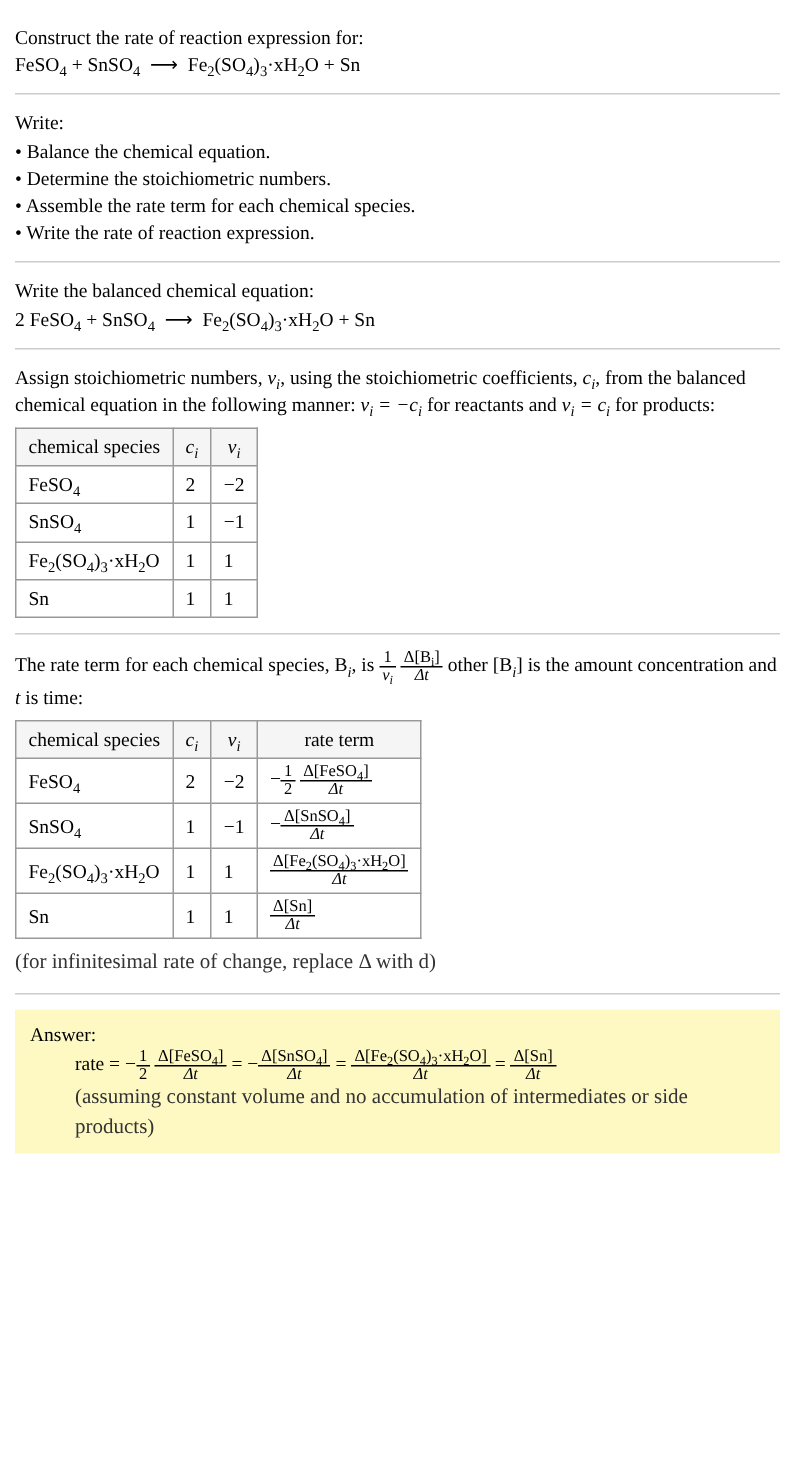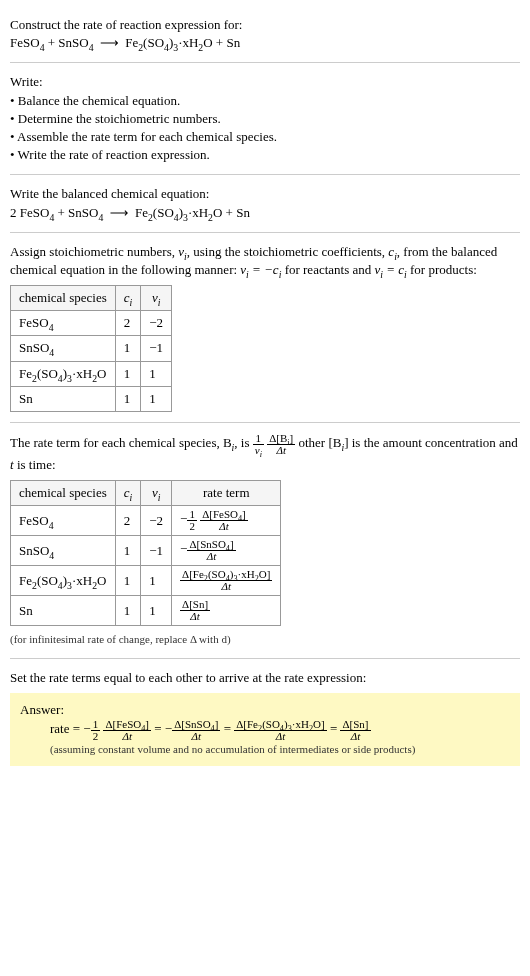--- a/index.html
+++ b/index.html
@@ -40,21 +40,21 @@
   table.data th {
     background: #f5f5f5;
     text-align: center;
   }
   .answer-box {
     background: #fef9c3;
     padding: 8px 10px;
     margin-top: 6px;
   }
   .small-note {
-    font-size: 11px;
+    font-size: 14px;
     color: #333;
   }
   .indent {
     margin-left: 30px;
   }
   .frac {
     display: inline-block;
     vertical-align: middle;
     text-align: center;
     font-size: 11px;
@@ -186,21 +186,20 @@
       </td>
     </tr>
   </tbody>
     </table>
   <div class="small-note">(for infinitesimal rate of change, replace Δ with d)</div>
 </div>
 
 <hr class="sep">
 
 <div class="section">
-  <div>Set the rate terms equal to each other to arrive at the rate expression:</div>
   <div class="answer-box">
     <div>Answer:</div>
     <div class="indent">
       <span>rate = </span>
       −<span class="frac"><span class="num">1</span><span class="den">2</span></span>
       <span class="frac"><span class="num">Δ[FeSO<sub>4</sub>]</span><span class="den ital">Δt</span></span>
       = −<span class="frac"><span class="num">Δ[SnSO<sub>4</sub>]</span><span class="den ital">Δt</span></span>
       = <span class="frac"><span class="num">Δ[Fe<sub>2</sub>(SO<sub>4</sub>)<sub>3</sub>·xH<sub>2</sub>O]</span><span class="den ital">Δt</span></span>
       = <span class="frac"><span class="num">Δ[Sn]</span><span class="den ital">Δt</span></span>
     </div>

